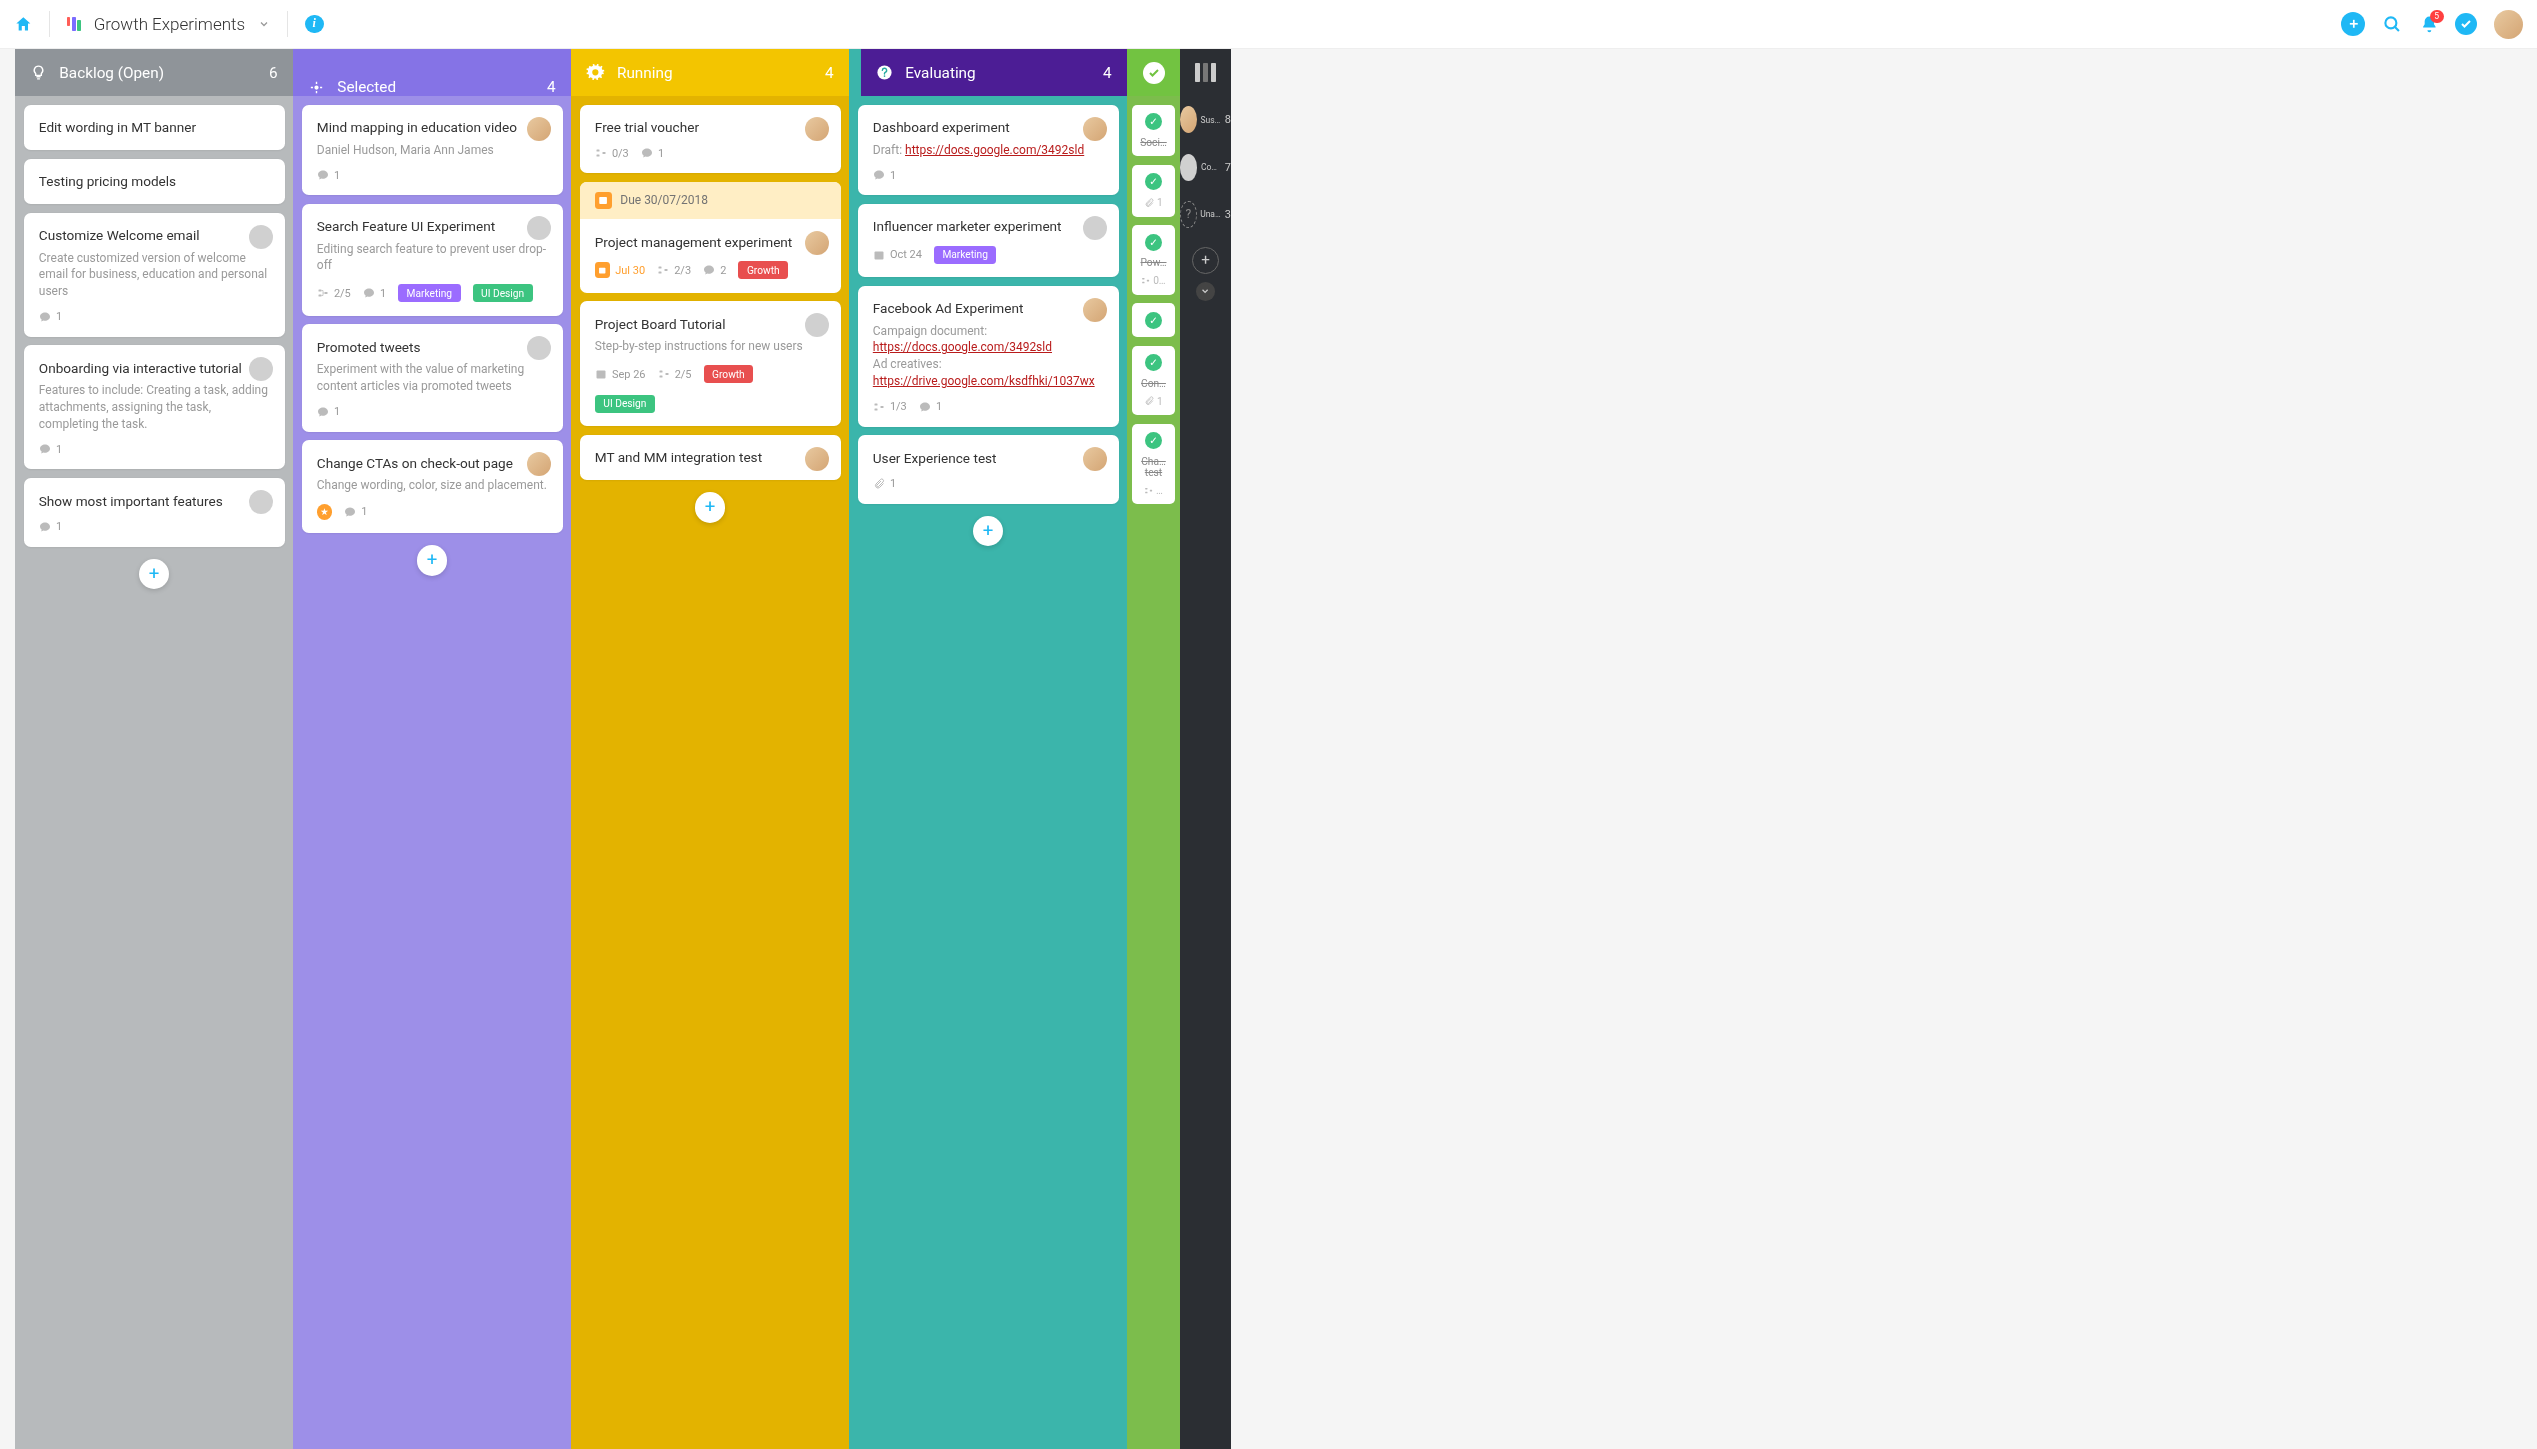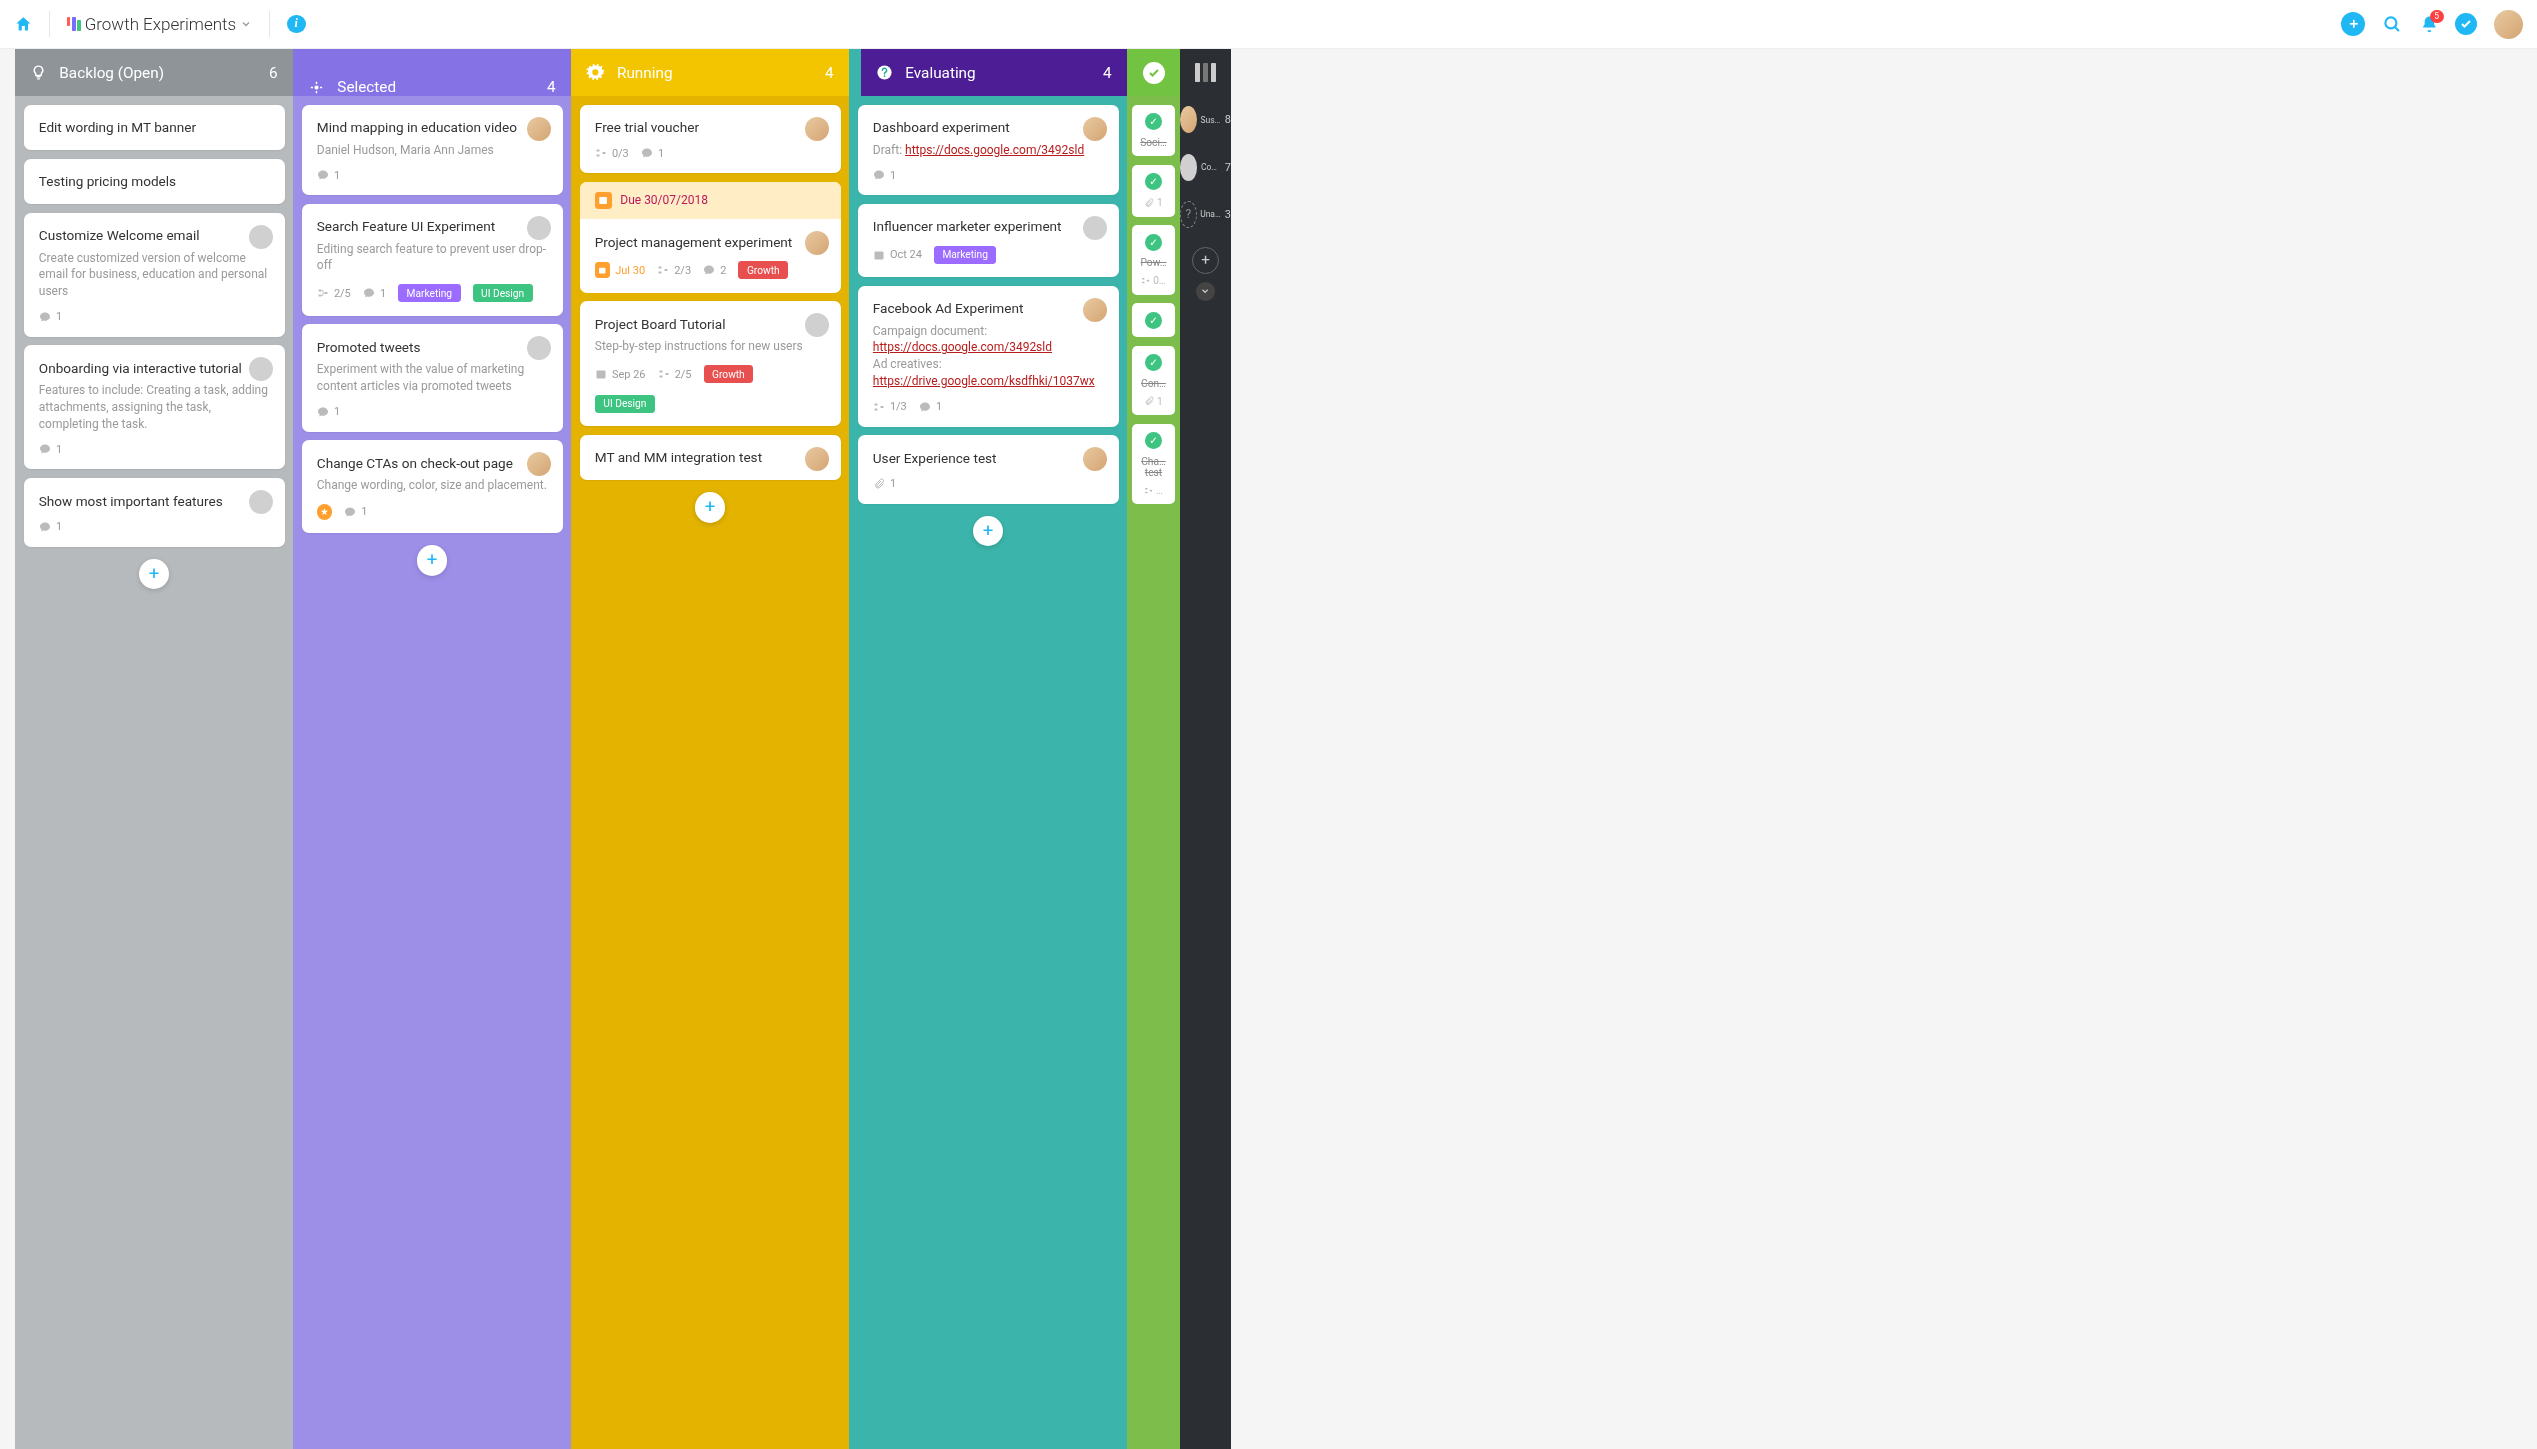--- a/index.html
+++ b/index.html
@@ -2,21 +2,21 @@
 <html style="font-size:13.6px"><head>
 <meta charset="utf-8">
 <style>
 * { margin: 0; padding: 0; box-sizing: border-box; font-family: -apple-system, BlinkMacSystemFont, "Segoe UI", Roboto, sans-serif; }
 body { background: #f5f5f5; overflow: hidden; height: 100vh; }
 
 .topbar { height: 49px; background: #fff; border-bottom: 0.8px solid #eee; display: flex; align-items: center; padding: 0 13.6px; gap: 17px; }
 .topbar-left { display: flex; align-items: center; gap: 17px; }
 .home-icon { color: #1fb8f5; font-size: 18.7px; cursor: pointer; }
 .divider { width: 0.8px; height: 25.4px; background: #e5e5e5; }
-.board-selector { display: flex; align-items: center; gap: 4px; cursor: pointer; }
+.board-selector { display: flex; align-items: center; gap: 13px; cursor: pointer; }
 .board-icon { display: inline-flex; gap: 1.7px; }
 .board-icon span { width: 3.4px; border-radius: 0.8px; }
 .board-icon span:nth-child(1){ height: 8.5px; background:#ff5e57; }
 .board-icon span:nth-child(2){ height: 13.6px; background:#7b6cff; align-self: flex-end;}
 .board-icon span:nth-child(3){ height: 11px; background:#3cc480; align-self: flex-end;}
 .board-title { font-size: 17px; font-weight: 300; color: #333; }
 .chevron { color: #999; }
 .info-icon { width: 18.7px; height: 18.7px; border-radius: 50%; background: #1fb8f5; color: #fff; display: flex; align-items: center; justify-content: center; font-weight: bold; font-family: Georgia, serif; font-style: italic; font-size: 12px; cursor: pointer;}
 .topbar-right { margin-left: auto; display: flex; align-items: center; gap: 17px; }
 .add-btn { width: 24px; height: 24px; border-radius: 50%; background: #1fb8f5; color: #fff; display: flex; align-items: center; justify-content: center; font-size: 17px; cursor: pointer; }
@@ -48,21 +48,21 @@
 .card-title { font-size: 13.6px; color: #333; font-weight: 400; line-height: 1.35; padding-right: 27px; }
 .card-subtitle { font-size: 12px; color: #9a9a9a; margin-top: 5.1px; line-height: 1.4; }
 .card-avatar { position: absolute; top: 12px; right: 12px; }
 .card-meta { display: flex; align-items: center; gap: 12px; margin-top: 10.2px; flex-wrap: wrap;}
 .meta-item { display: flex; align-items: center; gap: 5.1px; font-size: 11px; color: #9a9a9a; }
 .meta-icon { color: #bbb; display:inline-flex; }
 .tag { font-size: 10.2px; padding: 3.4px 8.5px; border-radius: 3.4px; color: #fff; }
 .tag.marketing { background: #9b6cff; text-align: right; }
 .tag.uidesign { background: #3cc480; }
 .tag.growth { background: #e84f4f; }
-.due-banner { background: #ffeec5; color: #be185d; font-size: 12px; padding: 10.2px 15.3px; display: flex; align-items: center; gap: 8.5px; margin: -8.5px -8.5px 0 -8.5px; }
+.due-banner { background: #ffeec5; color: #737373; font-size: 12px; padding: 10.2px 15.3px; display: flex; align-items: center; gap: 8.5px; margin: -8.5px -8.5px 0 -8.5px; }
 .card-date { display: flex; align-items:center; gap:5.1px; font-size:11px; color:#9a9a9a;}
 .card-date.orange { color: #ff9f2e;}
 .card-date .date-badge { background:#ff9f2e; color:#fff; width:15.3px; height:15.3px; border-radius:3.4px; display:inline-flex; align-items:center; justify-content:center; font-size:9.3px;}
 .link { color: #b91c1c; text-decoration: underline; word-break: break-all; }
 .star { width:15.3px; height:15.3px; border-radius:50%; background:#ff9f2e; color:#fff; display:inline-flex; align-items:center; justify-content:center; font-size:9.3px;}
 
 .col-add { width: 30.5px; height: 30.5px; border-radius: 50%; background: #fff; color: #1fb8f5; font-size: 18.7px; display: flex; align-items: center; justify-content: center; cursor: pointer; margin: 3.4px auto; box-shadow: 0 1.7px 5.1px rgba(0,0,0,0.15); flex-shrink:0;}
 
 .mini-card { background:#fff; border-radius:5.1px; margin:0 5.1px 8.5px 5.1px; padding:8.5px 5.1px; display:flex; flex-direction:column; align-items:center; gap:6.8px; font-size:10.2px; color:#666; cursor:pointer;}
 .mini-check { width:17px; height:17px; border-radius:50%; background:#3cc480; color:#fff; display:flex; align-items:center; justify-content:center; font-size:10.2px;}

